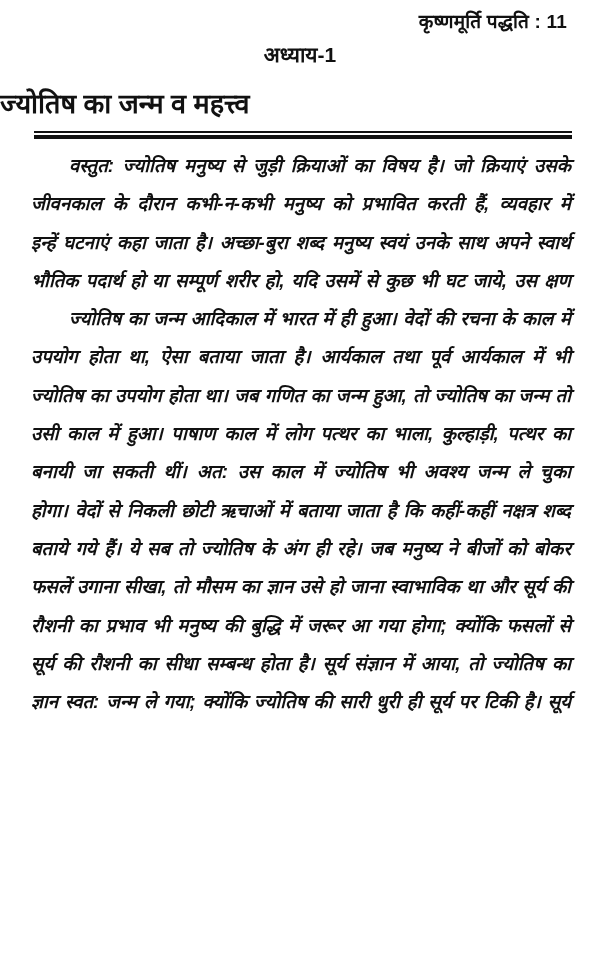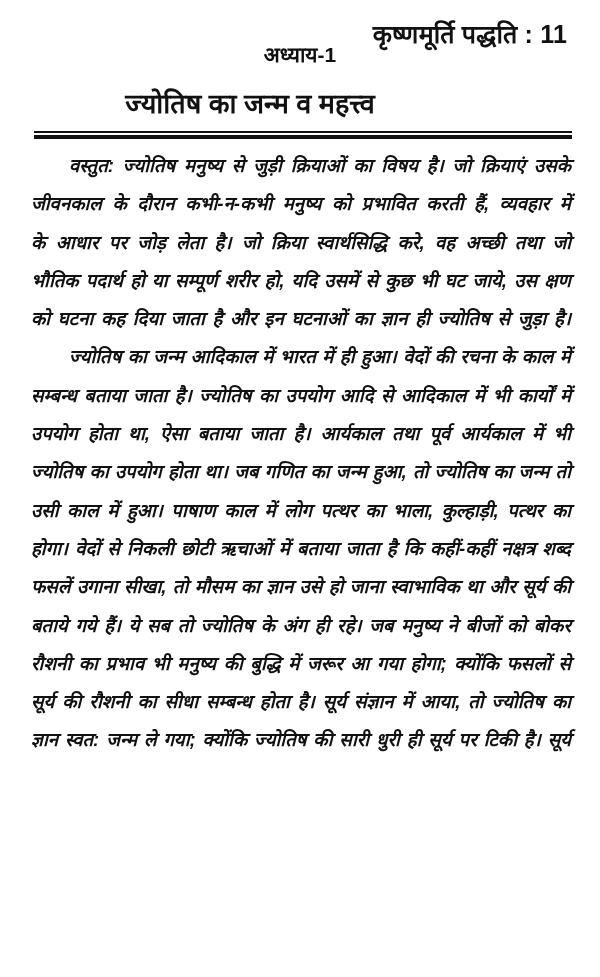--- a/index.html
+++ b/index.html
@@ -16,42 +16,42 @@
       font-family: "Liberation Sans", "DejaVu Sans", sans-serif;
     }
     .page {
       position: absolute;
       left: 0; top: 0;
       width: 600px;
       height: 977px;
     }
     .running-header {
       position: absolute;
-      top: 16px;
+      top: 8px;
       right: 33px;
-      font-size: 25px;
+      font-size: 19px;
       font-weight: bold;
       letter-spacing: 0.2px;
       white-space: nowrap;
     }
     .chapter-label {
       position: absolute;
       top: 40px;
       left: 0;
       width: 600px;
       text-align: center;
       font-size: 21px;
       font-weight: bold;
     }
     .chapter-title {
       position: absolute;
       top: 84px;
       left: 0;
       width: 500px;
-      text-align: center;
+      text-align: left;
       font-size: 27px;
       font-weight: bold;
       line-height: 40px;
     }
     .rule {
       position: absolute;
       left: 34px;
       width: 538px;
       top: 131px;
       height: 9px;
@@ -103,30 +103,29 @@
   <div class="chapter-title">ज्योतिष का जन्म व महत्त्व</div>
 
   <div class="rule">
     <div class="thin"></div>
     <div class="thick"></div>
   </div>
 
   <div class="body-text">
     <span class="line indent">वस्तुत: ज्योतिष मनुष्य से जुड़ी क्रियाओं का विषय है। जो क्रियाएं उसके</span>
     <span class="line">जीवनकाल के दौरान कभी-न-कभी मनुष्य को प्रभावित करती हैं, व्यवहार में</span>
-    <span class="line">के आधार पर जोड़ लेता है। जो क्रिया स्वार्थसिद्धि करे, वह अच्छी तथा जो</span>
+    <span class="line">इन्हें घटनाएं कहा जाता है। अच्छा-बुरा शब्द मनुष्य स्वयं उनके साथ अपने स्वार्थ</span>
     <span class="line">भौतिक पदार्थ हो या सम्पूर्ण शरीर हो, यदि उसमें से कुछ भी घट जाये, उस क्षण</span>
-    <span class="line">को घटना कह दिया जाता है और इन घटनाओं का ज्ञान ही ज्योतिष से जुड़ा है।</span>
     <span class="line indent">ज्योतिष का जन्म आदिकाल में भारत में ही हुआ। वेदों की रचना के काल में</span>
-    <span class="line">सम्बन्ध बताया जाता है। ज्योतिष का उपयोग आदि से आदिकाल में भी कार्यों में</span>
     <span class="line">उपयोग होता था, ऐसा बताया जाता है। आर्यकाल तथा पूर्व आर्यकाल में भी</span>
     <span class="line">ज्योतिष का उपयोग होता था। जब गणित का जन्म हुआ, तो ज्योतिष का जन्म तो</span>
     <span class="line">उसी काल में हुआ। पाषाण काल में लोग पत्थर का भाला, कुल्हाड़ी, पत्थर का</span>
+    <span class="line">बनायी जा सकती थीं। अत: उस काल में ज्योतिष भी अवश्य जन्म ले चुका</span>
     <span class="line">होगा। वेदों से निकली छोटी ऋचाओं में बताया जाता है कि कहीं-कहीं नक्षत्र शब्द</span>
+    <span class="line">बताये गये हैं। ये सब तो ज्योतिष के अंग ही रहे। जब मनुष्य ने बीजों को बोकर</span>
     <span class="line">फसलें उगाना सीखा, तो मौसम का ज्ञान उसे हो जाना स्वाभाविक था और सूर्य की</span>
-    <span class="line">बताये गये हैं। ये सब तो ज्योतिष के अंग ही रहे। जब मनुष्य ने बीजों को बोकर</span>
     <span class="line">रौशनी का प्रभाव भी मनुष्य की बुद्धि में जरूर आ गया होगा; क्योंकि फसलों से</span>
     <span class="line">सूर्य की रौशनी का सीधा सम्बन्ध होता है। सूर्य संज्ञान में आया, तो ज्योतिष का</span>
     <span class="line">ज्ञान स्वत: जन्म ले गया; क्योंकि ज्योतिष की सारी धुरी ही सूर्य पर टिकी है। सूर्य</span>
 
   </div>
 
 </div>
 
 </body></html>

